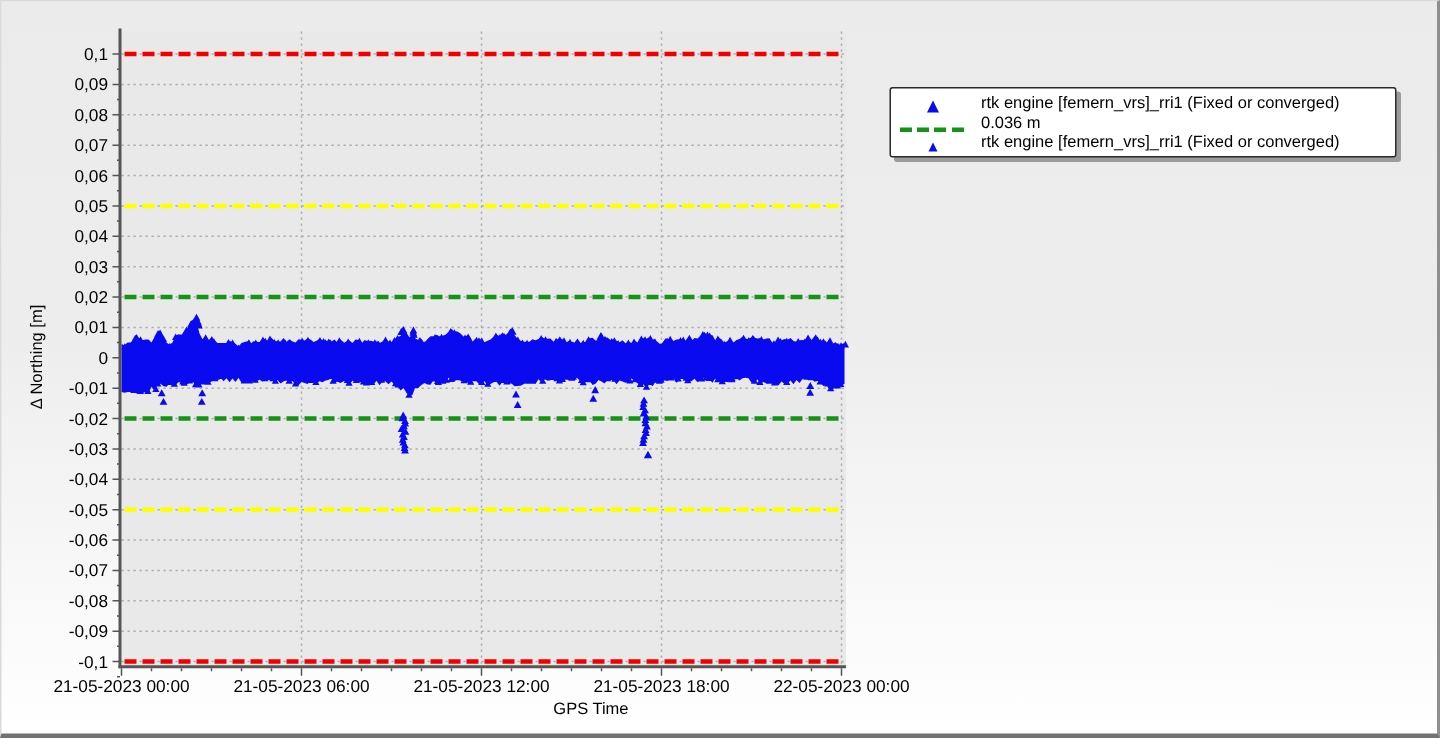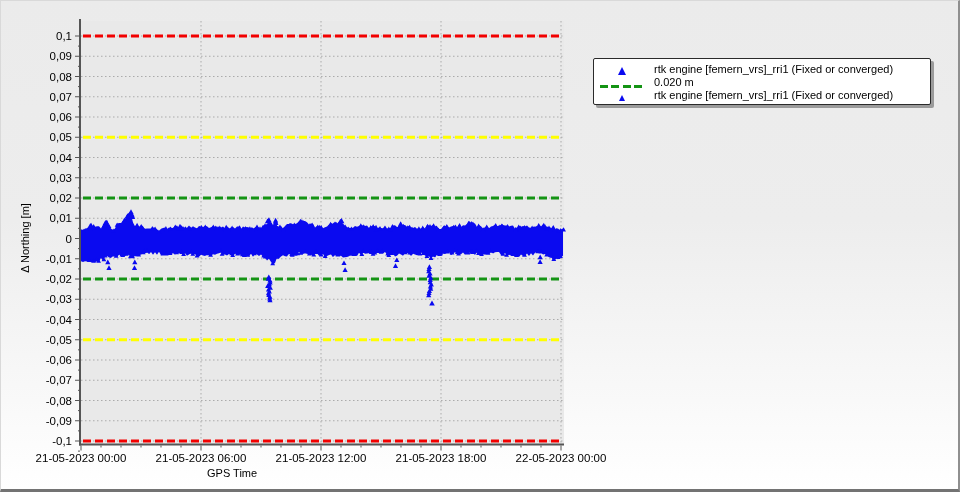--- a/index.html
+++ b/index.html
@@ -6,21 +6,21 @@
   body{font-family:"Liberation Sans",sans-serif;background:#ffffff;}
   #panel{
     position:relative;width:960px;height:492px;box-sizing:border-box;
     background:linear-gradient(to bottom,#ebebeb 0%,#ededed 45%,#ffffff 100%);
     border-top:1px solid #d9d9d9;border-left:1px solid #d9d9d9;
     border-right:2px solid #8f8f8f;border-bottom:3px solid #737373;
     overflow:hidden;
   }
   #chart-svg{position:absolute;left:0;top:0;}
   .axis-title{position:absolute;font-size:11px;color:#000;}
-  #xlabel{left:206px;top:466px;width:200px;text-align:left;}
+  #xlabel{left:218px;top:466px;width:200px;text-align:right;}
   #ylabel{left:-56px;top:228px;width:160px;height:18px;line-height:18px;text-align:center;transform:rotate(-90deg);}
   #legend{
     position:absolute;left:592px;top:57px;width:338px;box-sizing:border-box;
     background:#ffffff;border:1px solid #2a2a2a;border-radius:2px;
     box-shadow:3px 3px 0 rgba(90,90,90,0.55);padding:3px 4px 3px 4px;
   }
   .lrow{display:flex;align-items:flex-end;height:13px;font-size:11px;color:#000;white-space:nowrap;}
   .lswatch{width:48px;display:flex;justify-content:center;align-items:center;flex:0 0 48px;}
   .tri{width:0;height:0;border-left:4px solid transparent;border-right:4px solid transparent;}
   .tri.small{border-left-width:3px;border-right-width:3px;}
@@ -182,21 +182,21 @@
       <div class="lrow">
         <span class="lswatch">
           <span class="tri" style="border-bottom: 8px solid rgb(10, 10, 240);"></span>
         </span>
         <span class="ltext">rtk engine [femern_vrs]_rri1 (Fixed or converged)</span>
       </div>
       <div class="lrow">
         <span class="lswatch">
           <span class="dashes" style="background: repeating-linear-gradient(90deg, rgb(20, 148, 20) 0px, rgb(20, 148, 20) 8px, transparent 8px, transparent 11.5px);"></span>
         </span>
-        <span class="ltext">0.020 m</span>
+        <span class="ltext">0.036 m</span>
       </div>
       <div class="lrow">
         <span class="lswatch">
           <span class="tri small" style="border-bottom: 6px solid rgb(10, 10, 240);"></span>
         </span>
         <span class="ltext">rtk engine [femern_vrs]_rri1 (Fixed or converged)</span>
       </div>
     </div>
 </div>
 

